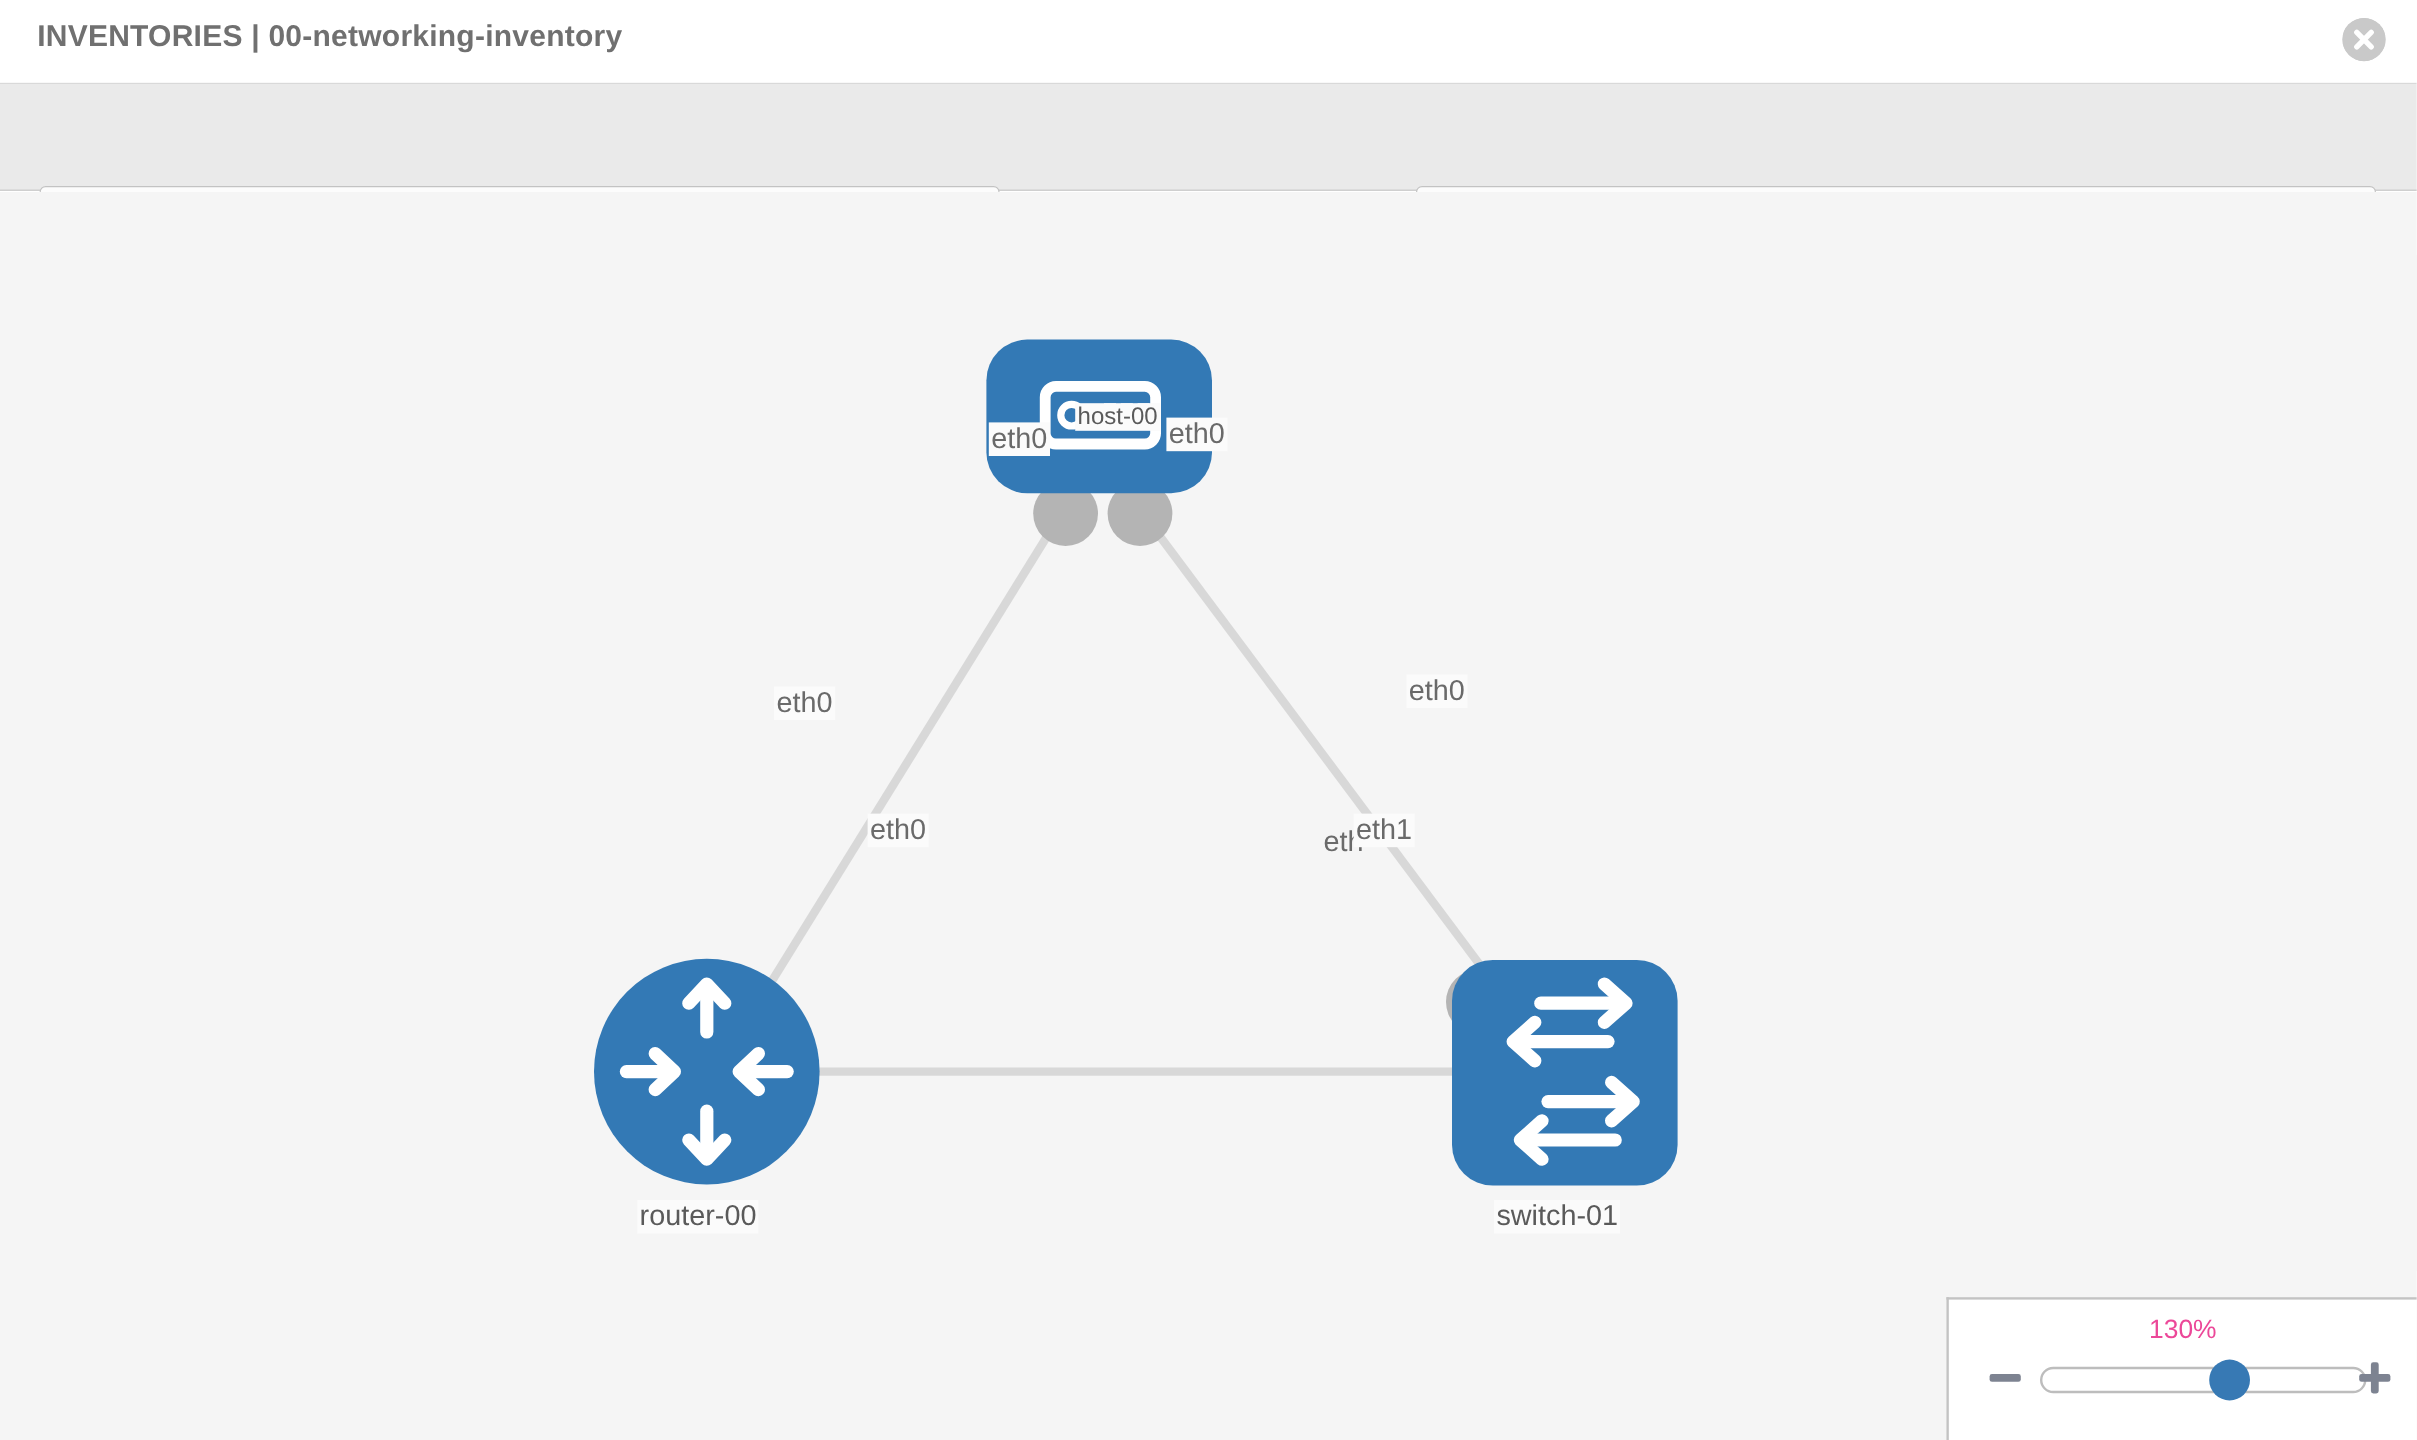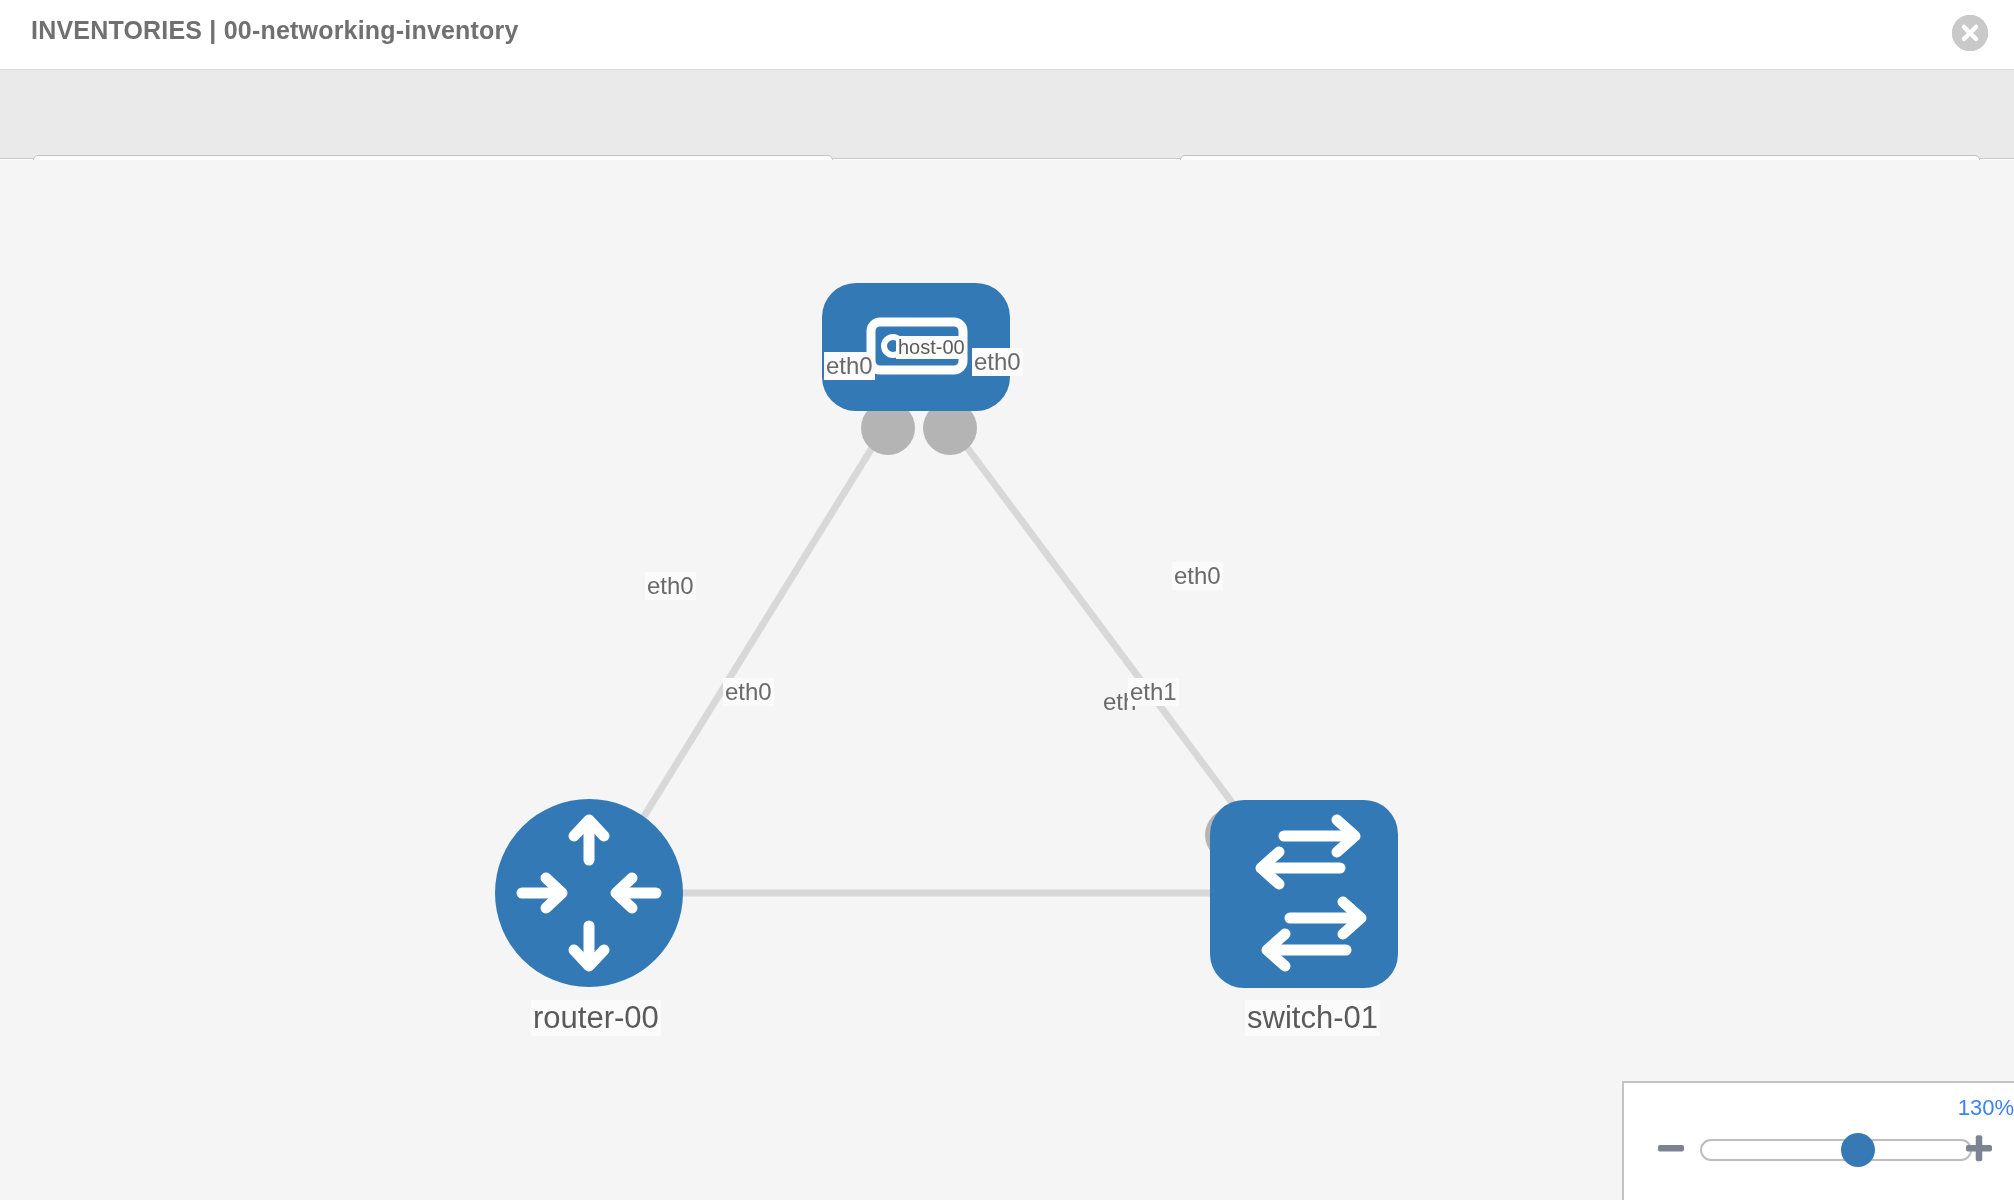--- a/index.html
+++ b/index.html
@@ -108,21 +108,21 @@
     left: 0; top: 160px;
     width: 2014px; height: 1040px;
     background: #f5f5f5;
     overflow: hidden;
   }
   .canvas svg { position: absolute; left: 0; top: 0; }
 
   
   .node-label {
     position: absolute;
-    font-size: 31px;
+    font-size: 24px;
     color: #5a5a5a;
     background: #fbfbfb;
     white-space: nowrap;
     padding: 0 2px;
   }
   .edge-label {
     position: absolute;
     font-size: 24px;
     color: #6a6a6a;
     background: #fbfbfb;
@@ -136,23 +136,23 @@
     left: 1622px; top: 1081px;
     width: 392px; height: 119px;
     background: #ffffff;
     border: 2px solid #c3c3c3;
     border-right: none;
     border-bottom: none;
   }
   .zoom-value {
     position: absolute;
     top: 12px; left: 0; right: 0;
-    text-align: right;
+    text-align: center;
     font-size: 22px;
-    color: #3b82f6;
+    color: #ec4899;
   }
   .zoom-minus, .zoom-plus {
     position: absolute;
     top: 50px;
     width: 30px; height: 30px;
     cursor: pointer;
   }
   .zoom-minus { left: 32px; }
   .zoom-plus  { right: 20px; }
   .zoom-slider-track {

